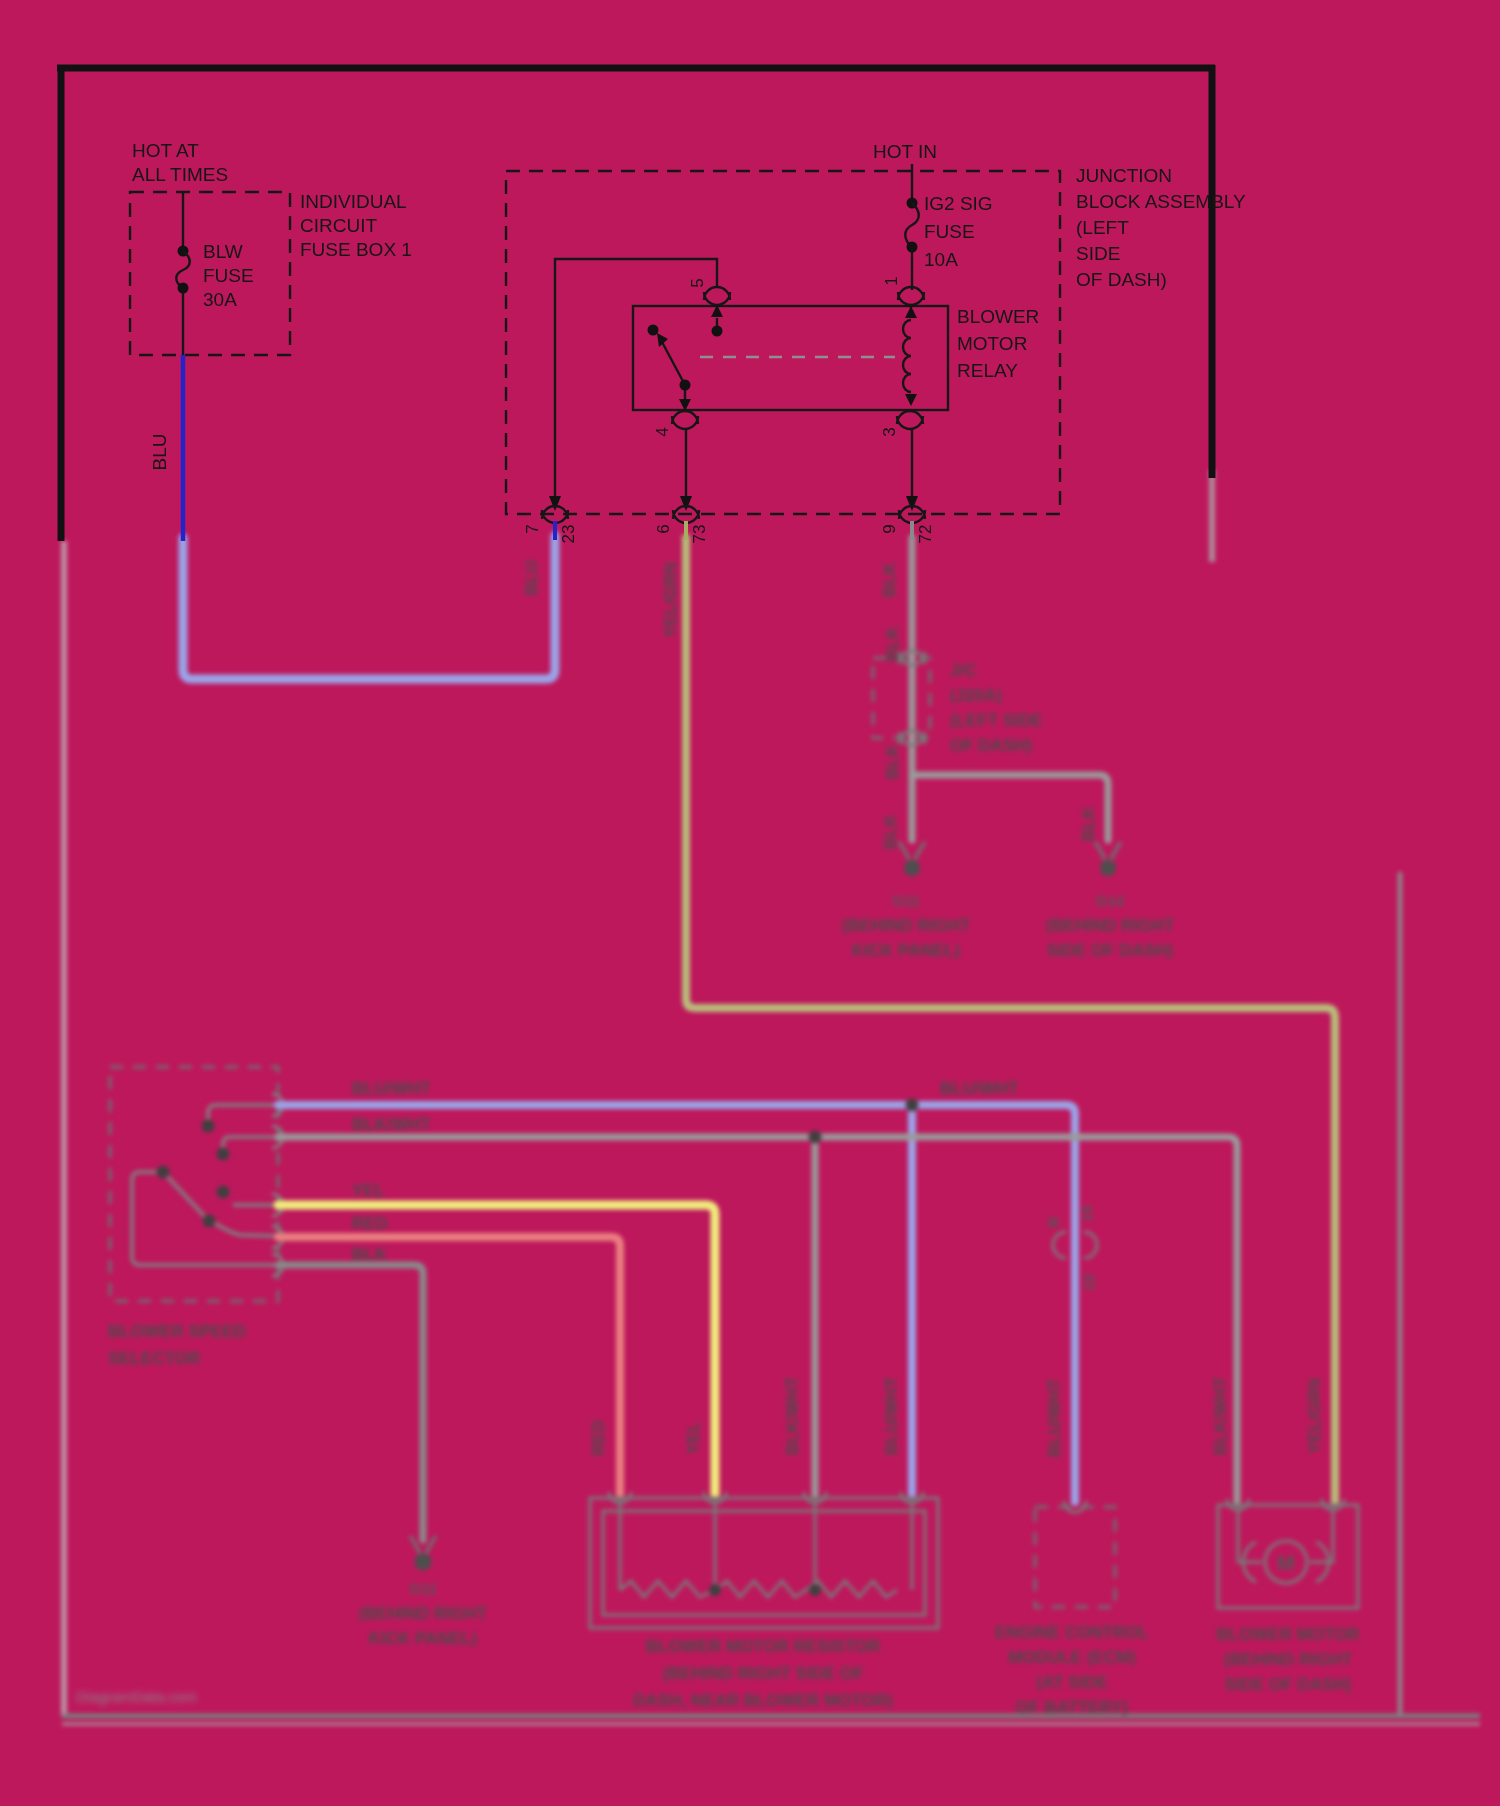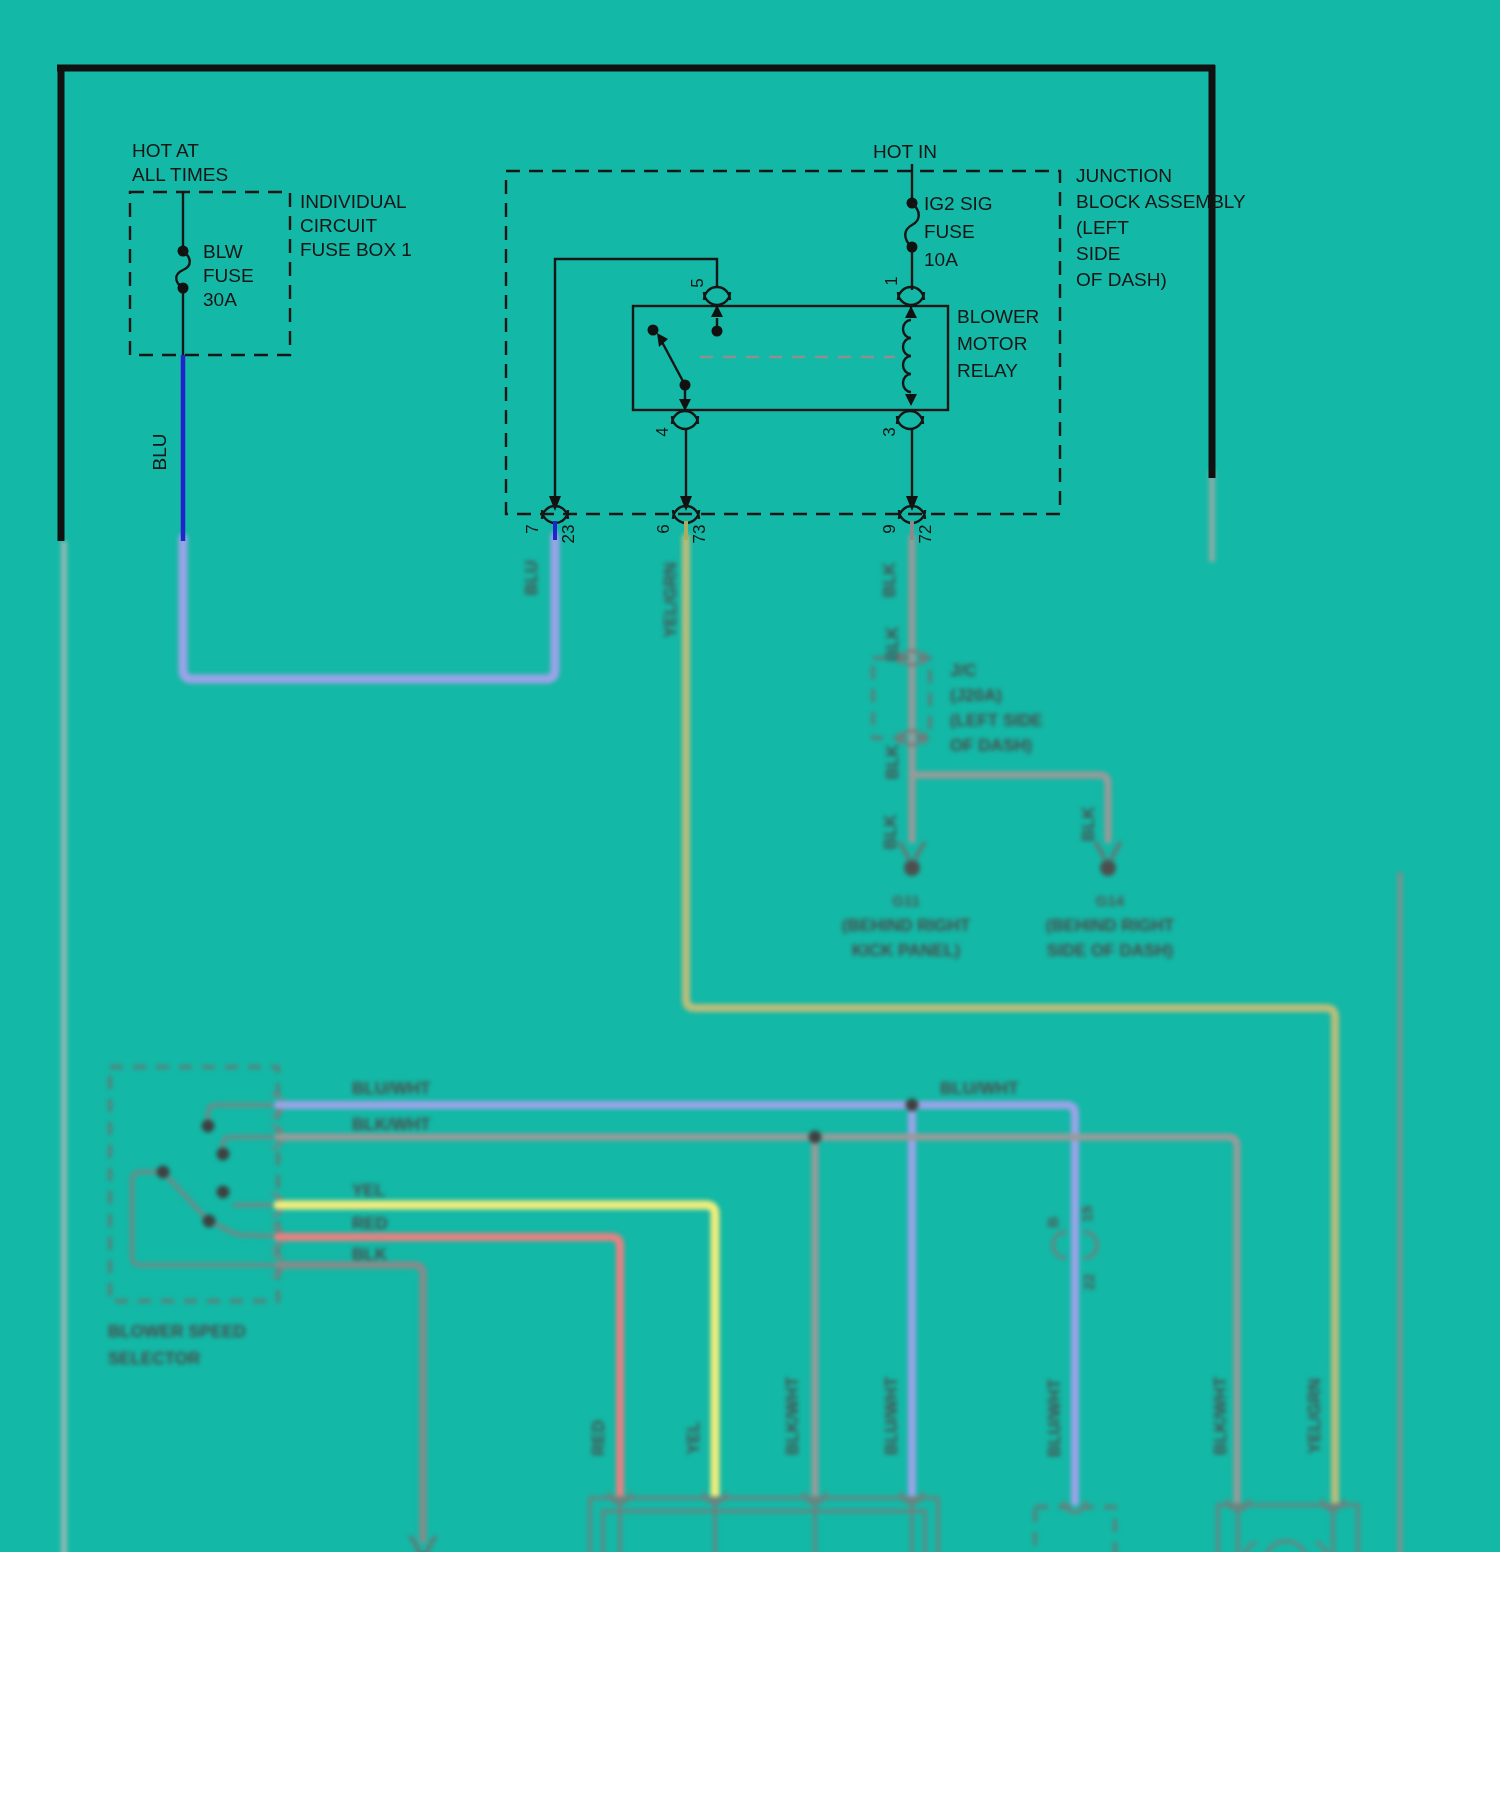--- a/index.html
+++ b/index.html
@@ -1,16 +1,16 @@
 <!DOCTYPE html>
 <html><head>
 <meta charset="utf-8">
 <style>
   html,body{margin:0;padding:0;background:#ffffff;}
-  .stage{position:relative;width:1500px;height:1552px;background:#14b8a6;text-align:center;}
+  .stage{position:relative;width:1500px;height:1806px;background:#be185d;text-align:center;}
   svg{display:block;}
   text{font-family:"Liberation Sans","DejaVu Sans",sans-serif;}
   .t  {font-size:19px;fill:#151515;}
   .ts {font-size:17px;fill:#151515;}
   .tm {text-anchor:middle;}
   .bt {font-size:17px;font-weight:700;fill:#4b4b4b;}
   .bts{font-size:15px;font-weight:700;fill:#555555;}
   .btm{text-anchor:middle;}
   .wire{fill:none;stroke-linecap:round;stroke-linejoin:round;}
   .ln{fill:none;stroke:#161616;stroke-width:2.4;}

